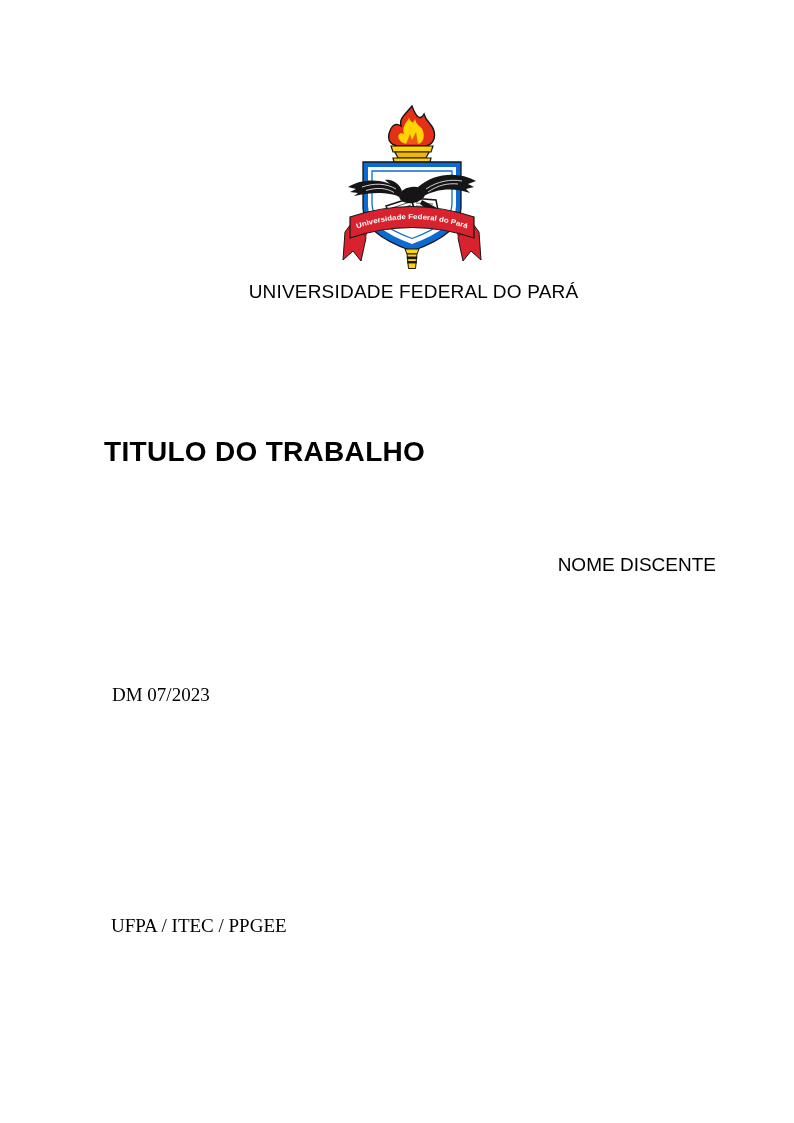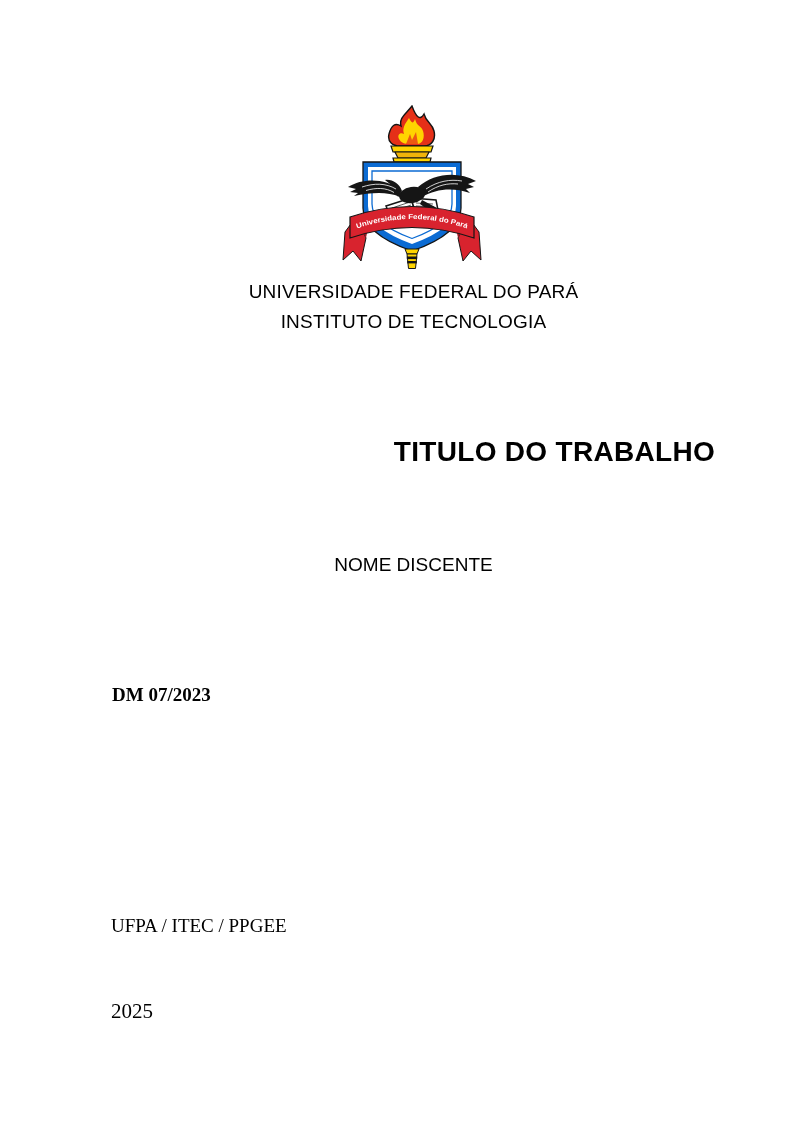--- a/index.html
+++ b/index.html
@@ -29,46 +29,45 @@
     width: 605px;
     top: 277px;
     text-align: center;
     font-size: 19px;
     line-height: 30px;
     letter-spacing: 0.2px;
     white-space: nowrap;
   }
   .title {
     position: absolute;
-    left: 110px;
+    left: 104px;
     width: 605px;
     top: 436px;
-    text-align: right;
+    text-align: left;
     font-size: 28px;
     font-weight: bold;
     letter-spacing: 0.3px;
     white-space: nowrap;
   }
   .author {
     position: absolute;
     left: 111px;
     width: 605px;
     top: 554px;
-    text-align: center;
+    text-align: right;
     font-size: 19px;
     white-space: nowrap;
   }
   .dm {
     position: absolute;
     left: 112px;
     top: 684px;
     font-family: "Liberation Serif", serif;
     font-size: 19px;
     white-space: nowrap;
-    font-weight: bold;
   }
   .footer-line {
     position: absolute;
     left: 111px;
     width: 605px;
     font-family: "Liberation Serif", serif;
     font-size: 19px;
     white-space: nowrap;
   }
   .f1 { top: 915px; }
@@ -129,25 +128,23 @@
     <g>
       <path d="M63,144 L77,144 L75,149 L65,149 Z" fill="#ffd400" stroke="#151515" stroke-width="1"></path>
       <path d="M65,149 L75,149 L73.5,163.5 L66.5,163.5 Z" fill="#ffd400" stroke="#151515" stroke-width="1"></path>
       <rect x="64.8" y="151.5" width="10.4" height="2.6" fill="#151515"></rect>
       <rect x="65.2" y="156" width="9.6" height="2.4" fill="#151515"></rect>
     </g>
   </svg>
 
   <div class="heading">
     <div>UNIVERSIDADE FEDERAL DO PARÁ</div>
-    <div>INSTITUTO DE TECNOLOGIA</div>
   </div>
 
   <div class="title">TITULO DO TRABALHO</div>
 
   <div class="author">NOME DISCENTE</div>
 
   <div class="dm">DM 07/2023</div>
 
   <div class="footer-line f1">UFPA / ITEC / PPGEE</div>
-  <div class="footer-line f4">2025</div>
 
 </div>
 
 </body></html>

